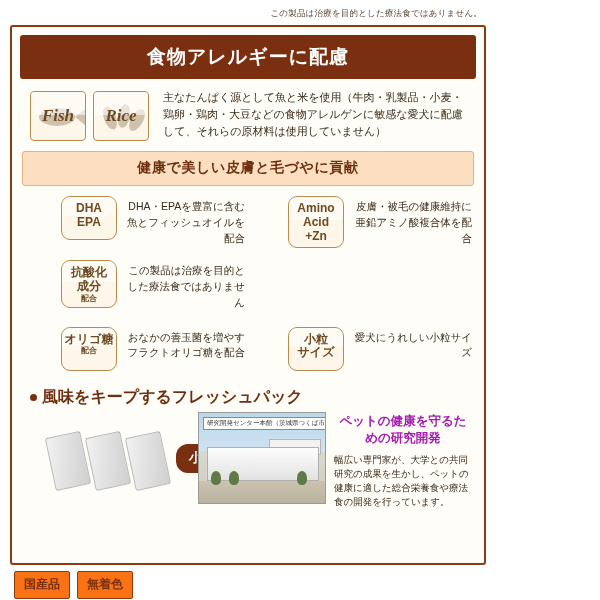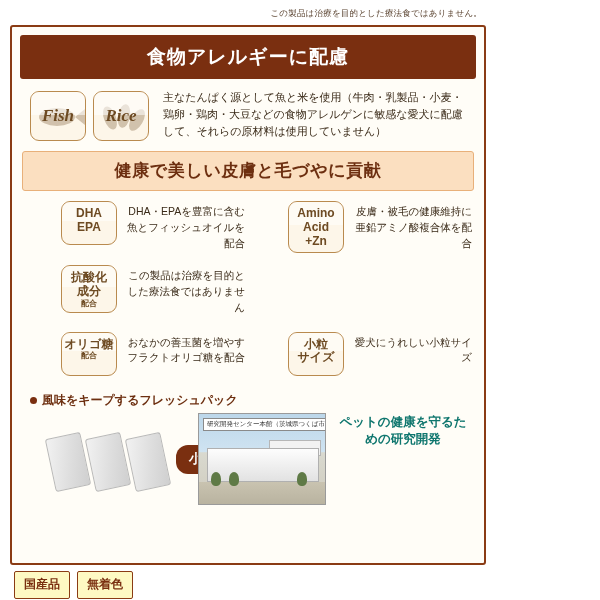--- a/index.html
+++ b/index.html
@@ -46,21 +46,21 @@
   }
   .row-fishrice {
     display:flex;
     align-items:flex-start;
     padding:10px 6px 6px 10px;
   }
   .badges { display:flex; gap:7px; padding-top:2px; }
   .badge {
     width:56px; height:50px;
     border:1.5px solid #b98a4e;
-    border-radius:9px;
+    border-radius:4px;
     background:#fdf6e9;
     display:flex; align-items:center; justify-content:center;
     position:relative;
     overflow:hidden;
   }
   .badge .btxt {
     font-family:"Liberation Serif", serif;
     font-style:italic;
     font-weight:bold;
     font-size:17px;
@@ -85,21 +85,21 @@
     max-width:340px;
   }
   
   .banner-light {
     margin:4px 2px 0 2px;
     background:#fbdfc0;
     border:1px solid #e8b07a;
     border-radius:3px;
     text-align:center;
     color:#6d2f10;
-    font-size:17px;
+    font-size:14px;
     font-weight:bold;
     padding:7px 0 8px 0;
     letter-spacing:0.6px;
   }
   .grid2 {
     display:flex;
     padding:10px 4px 0 8px;
     gap:10px;
   }
   .col { width:50%; }
@@ -137,21 +137,21 @@
     padding-top:3px;
     text-align:right;
   }
   
   .grid2.second { padding-top:2px; }
   
   .fresh {
     padding:2px 6px 0 10px;
   }
   .fresh-title {
-    font-size:12px;
+    font-size:16px;
     font-weight:bold;
     color:#6d2f10;
   }
   .fresh-title .bullet {
     display:inline-block;
     width:7px;height:7px;border-radius:50%;
     background:#7a2f10;
     margin-right:5px;
     vertical-align:middle;
   }
@@ -221,21 +221,21 @@
   .photo .ground {
     position:absolute; left:0; bottom:0; width:100%; height:22px;
     background:linear-gradient(#c9c3b0,#b9b3a0);
   }
   .photo .tree {
     position:absolute; bottom:18px; width:10px; height:14px;
     background:#5f7a46; border-radius:50% 50% 40% 40%;
   }
   .right-text { width:138px; }
   .right-title {
-    color:#0f766e;
+    color:#a21caf;
     font-weight:bold;
     font-size:12.5px;
     text-align:center;
     line-height:1.4;
     margin-top:1px;
   }
   .right-body {
     font-size:9.5px;
     line-height:1.5;
     margin-top:5px;
@@ -245,21 +245,21 @@
     display:flex;
     gap:7px;
     padding:6px 0 0 4px;
   }
   .tag {
     border:1.5px solid #8a3b14;
     color:#7a2f10;
     font-size:12px;
     font-weight:bold;
     padding:4px 9px 5px 9px;
-    background:#fef9c3;
+    background:#f97316;
     border-radius:2px;
     text-align:right;
   }
 </style>
 </head>
 <body>
 
 <div class="page">
 
   <div class="disclaimer">この製品は治療を目的とした療法食ではありません。</div>
@@ -372,20 +372,21 @@
           <div class="ground"></div>
           <div class="bldg2"></div>
           <div class="bldg"></div>
           <div class="tree" style="left:12px;"></div>
           <div class="tree" style="left:30px;"></div>
           <div class="tree" style="left:98px;"></div>
           <div class="caption">研究開発センター本館（茨城県つくば市）</div>
         </div>
         <div class="right-text">
           <div class="right-title">ペットの健康を守るための研究開発</div>
+          <div class="right-body">幅広い専門家が、大学との共同研究の成果を生かし、ペットの健康に適した総合栄養食や療法食の開発を行っています。</div>
         </div>
       </div>
     </div>
 
   </div>
 
   <div class="tags">
     <div class="tag">国産品</div>
     <div class="tag">無着色</div>
   </div>

